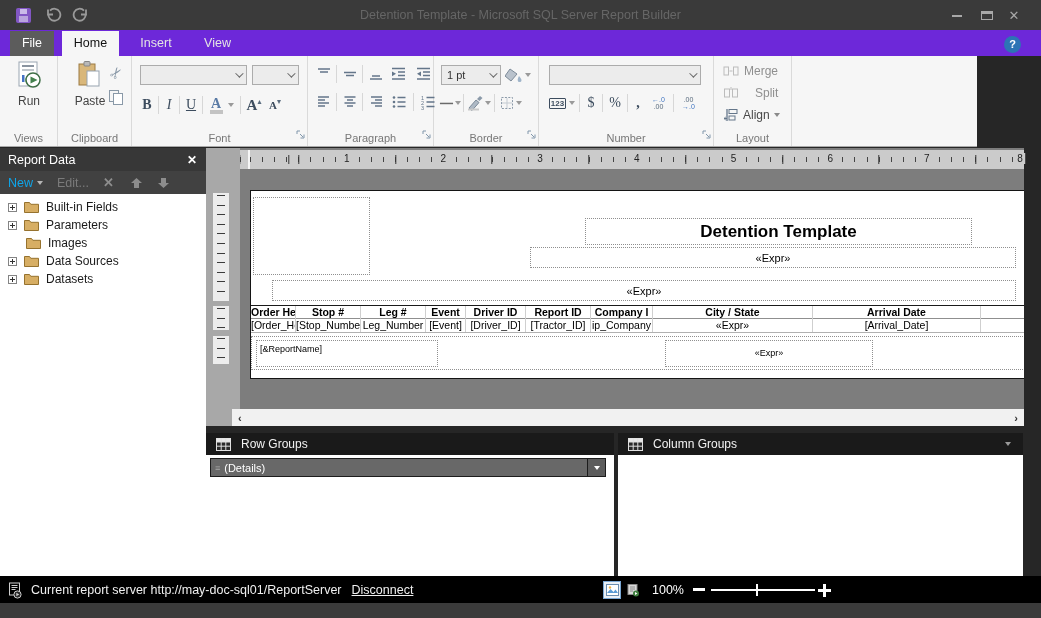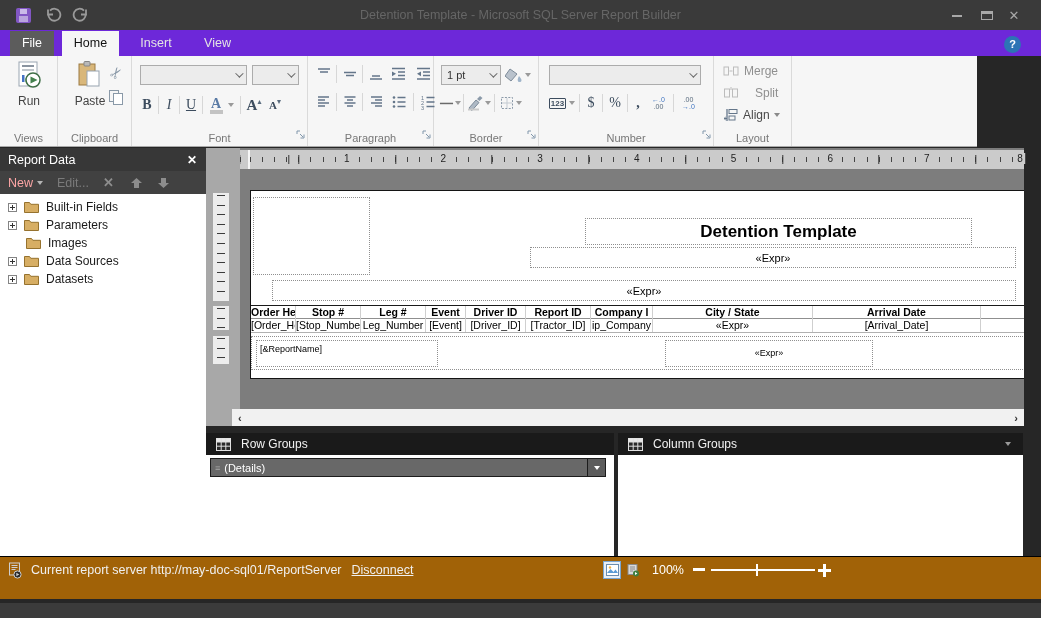--- a/index.html
+++ b/index.html
@@ -58,21 +58,21 @@
   .th{height:13px;line-height:12px;font-size:10.5px;font-weight:bold;text-align:center;white-space:nowrap;overflow:hidden;border-bottom:1px solid #8f8f8f;color:#000}
   .td{height:13px;line-height:12px;font-size:10.5px;text-align:center;white-space:nowrap;overflow:hidden;color:#000}
   #hscroll{left:26px;top:261px;width:792px;height:17px;background:#f1f1f1;display:flex;align-items:center;justify-content:space-between}
   .scroll-arrow{font-size:11px;color:#333;padding:0 6px;font-weight:bold}
   
   .grp-header{position:absolute;height:22px;background:#1a1a1a;display:flex;align-items:center;color:#f2f2f2;font-size:12px}
   .grp-body{position:absolute;background:#fff}
   #details-bar{position:absolute;left:4px;top:3px;width:396px;height:19px;background:#686868;border:1px solid #1c1c1c;display:flex;align-items:center;color:#fff;font-size:11px}
   #details-dd{margin-left:auto;width:18px;height:100%;border-left:1px solid #1c1c1c;background:#5c5c5c;display:flex;align-items:center;justify-content:center}
   
-  #statusbar{left:0;top:556px;width:1041px;height:43px;background:#a16207;border-top:1px solid #000;color:#f0f0f0;font-size:12.5px}
+  #statusbar{left:0;top:576px;width:1041px;height:27px;background:#000000;border-top:1px solid #000;color:#f0f0f0;font-size:12.5px}
   #bottomstrip{left:0;top:603px;width:1041px;height:15px;background:#3b3b3b}
   .wt{color:#fff}
   a.disc{color:#f0f0f0;text-decoration:underline}
 </style>
 </head>
 <body>
 
 <div id="titlebar" class="abs">
   <div class="abs tb-ico" style="left:12px">
     <div style="width:15px;height:15px;background:#8257c4;border-radius:2px;position:relative">
@@ -382,21 +382,21 @@
 </div>
 
 <div class="abs" style="left:0;top:148px;width:1041px;height:428px">
 
   <div id="rd-header" class="abs">
     <span style="margin-left:8px;font-size:12.5px">Report Data</span>
     <span style="margin-left:auto;margin-right:9px;font-size:12px;font-weight:bold">✕</span>
   </div>
   <div id="rd-toolbar" class="abs">
     <div class="flex" style="margin-left:8px">
-      <span style="font-size:12.5px;color:#fca5a5">New</span>
+      <span style="font-size:12.5px;color:#0ea5e9">New</span>
       <div class="tri" style="border-top-color:#b5b5b5;margin-left:4px"></div>
     </div>
     <span style="margin-left:14px;font-size:12.5px;color:#7b7b7b">Edit...</span>
     <span style="margin-left:14px;font-size:13px;font-weight:bold;color:#8d8d8d">✕</span>
     <svg style="margin-left:16px" width="13" height="12" viewBox="0 0 13 12">
         <path d="M6.5 1L12 6H9v5H4V6H1z" fill="#8d8d8d"></path>
       </svg>
     <svg style="margin-left:14px;transform:rotate(180deg)" width="13" height="12" viewBox="0 0 13 12">
         <path d="M6.5 1L12 6H9v5H4V6H1z" fill="#8d8d8d"></path>
       </svg>

